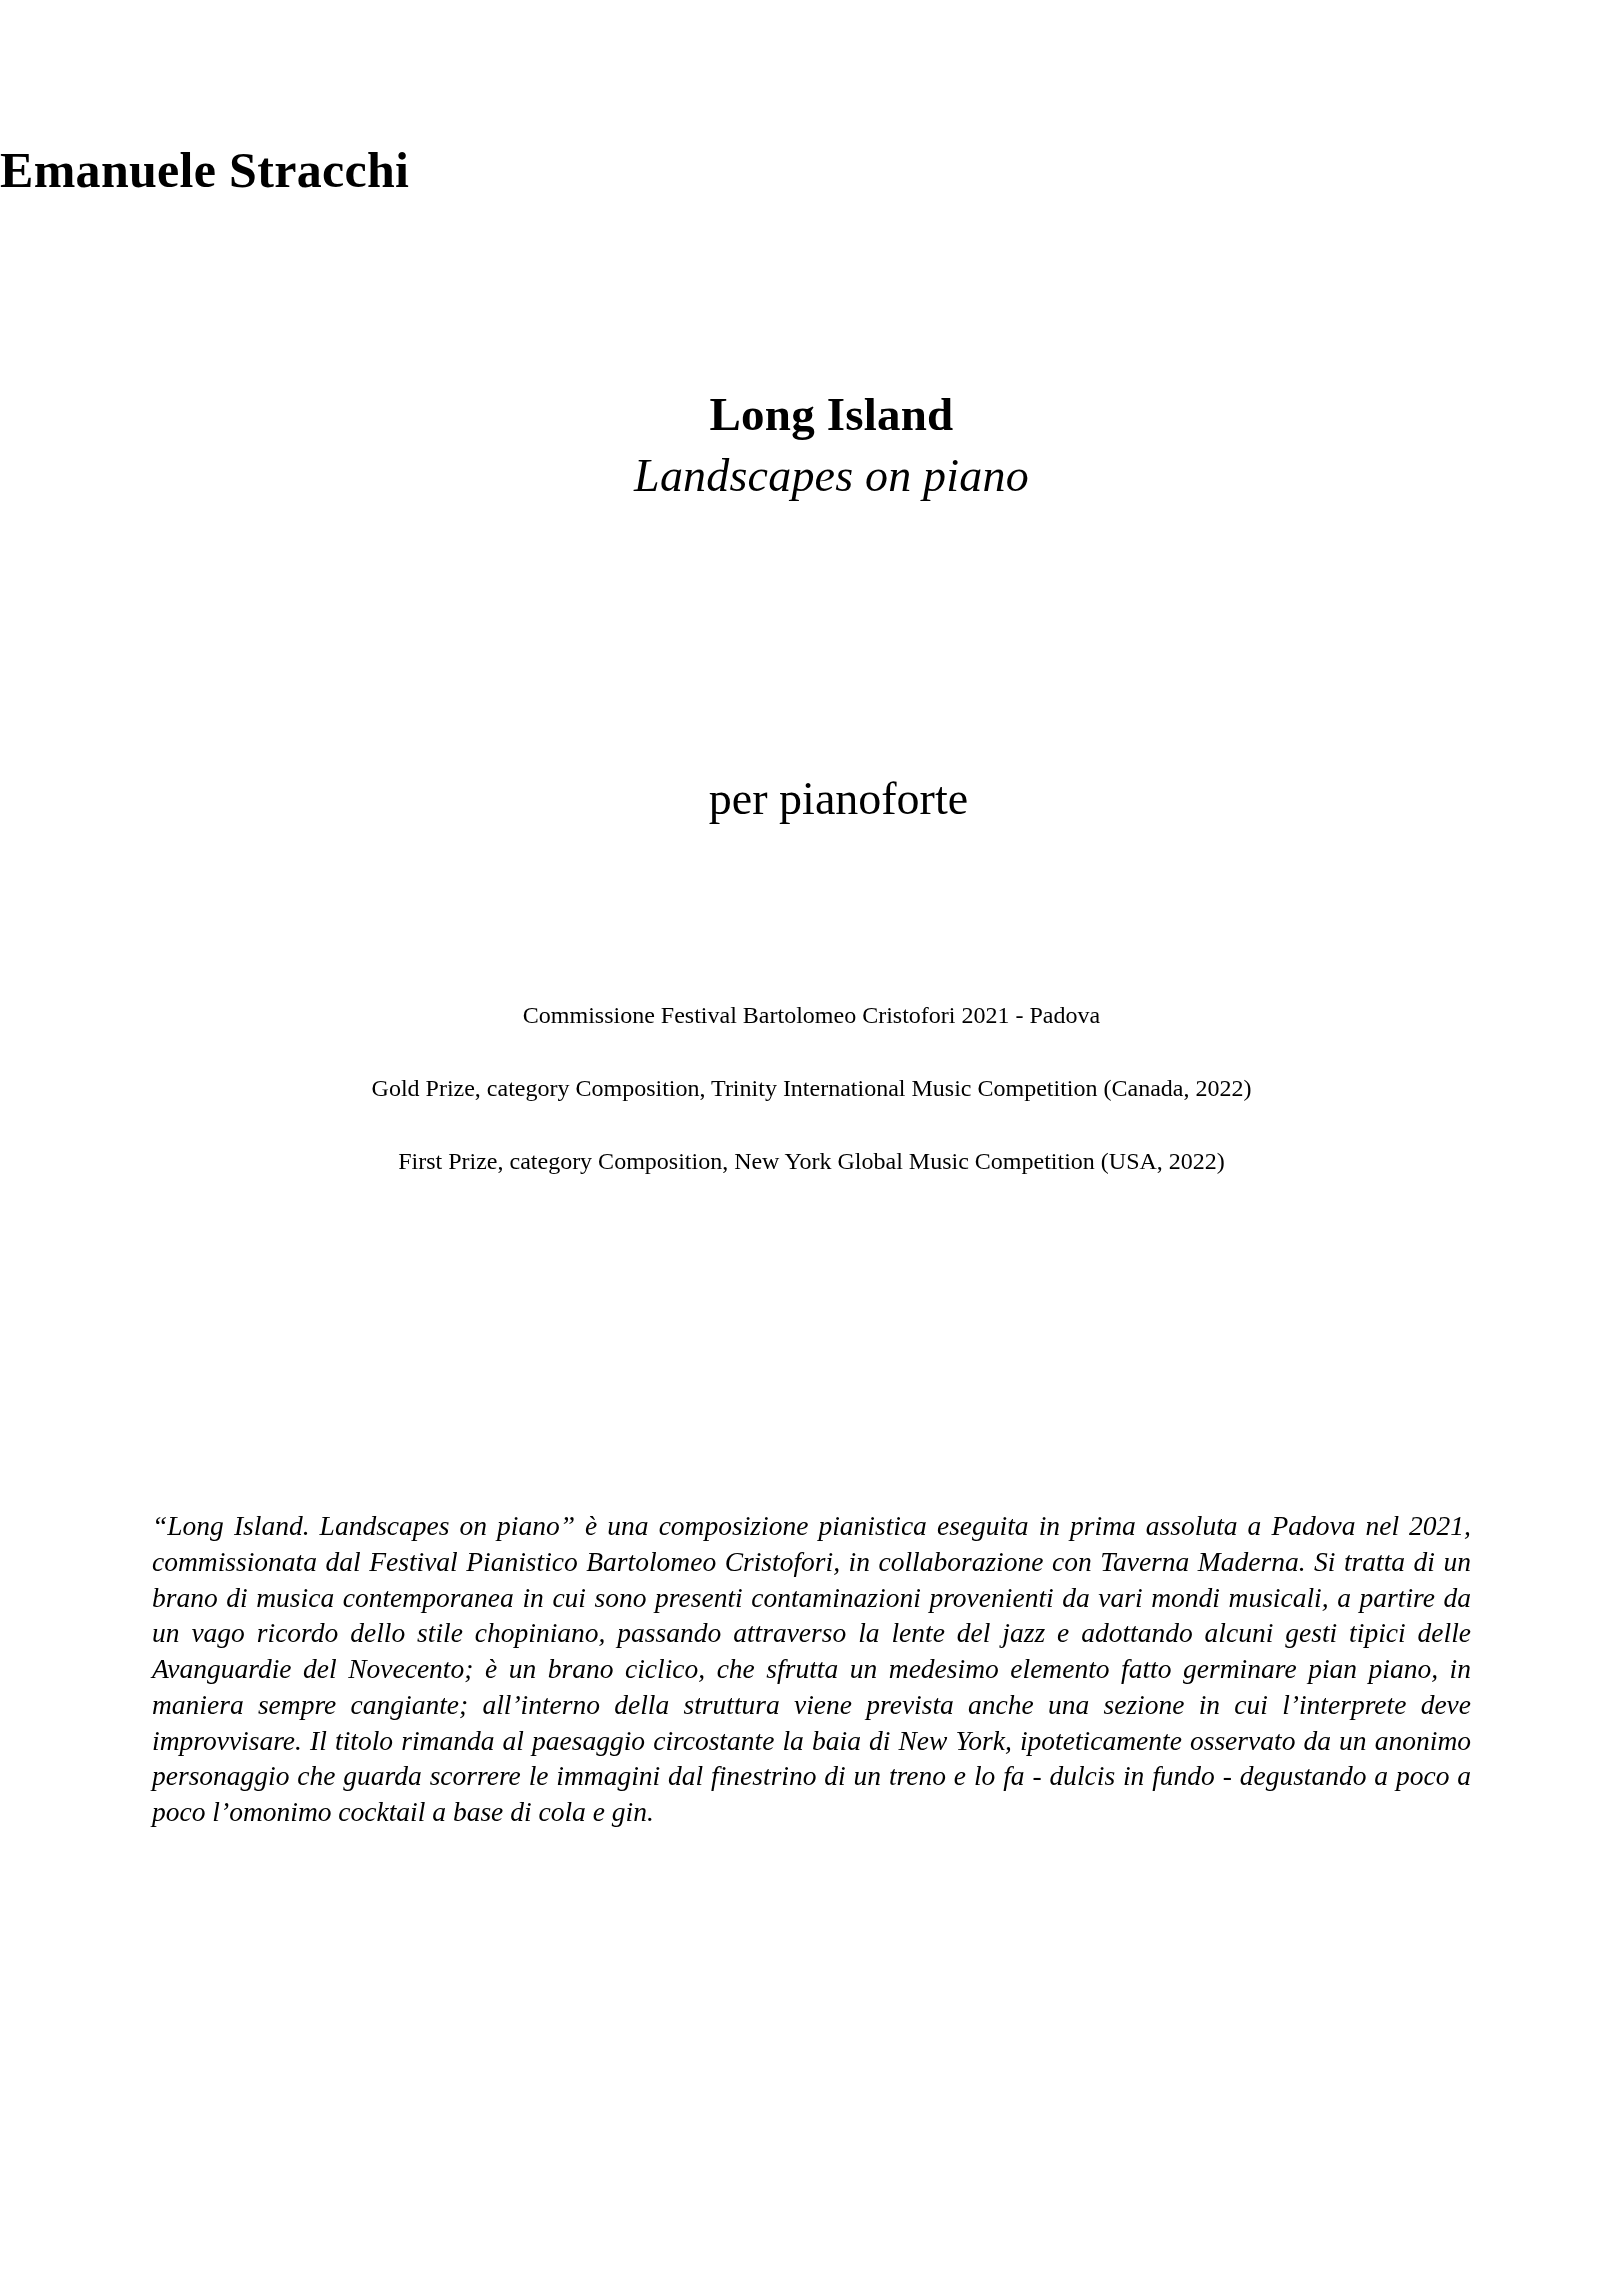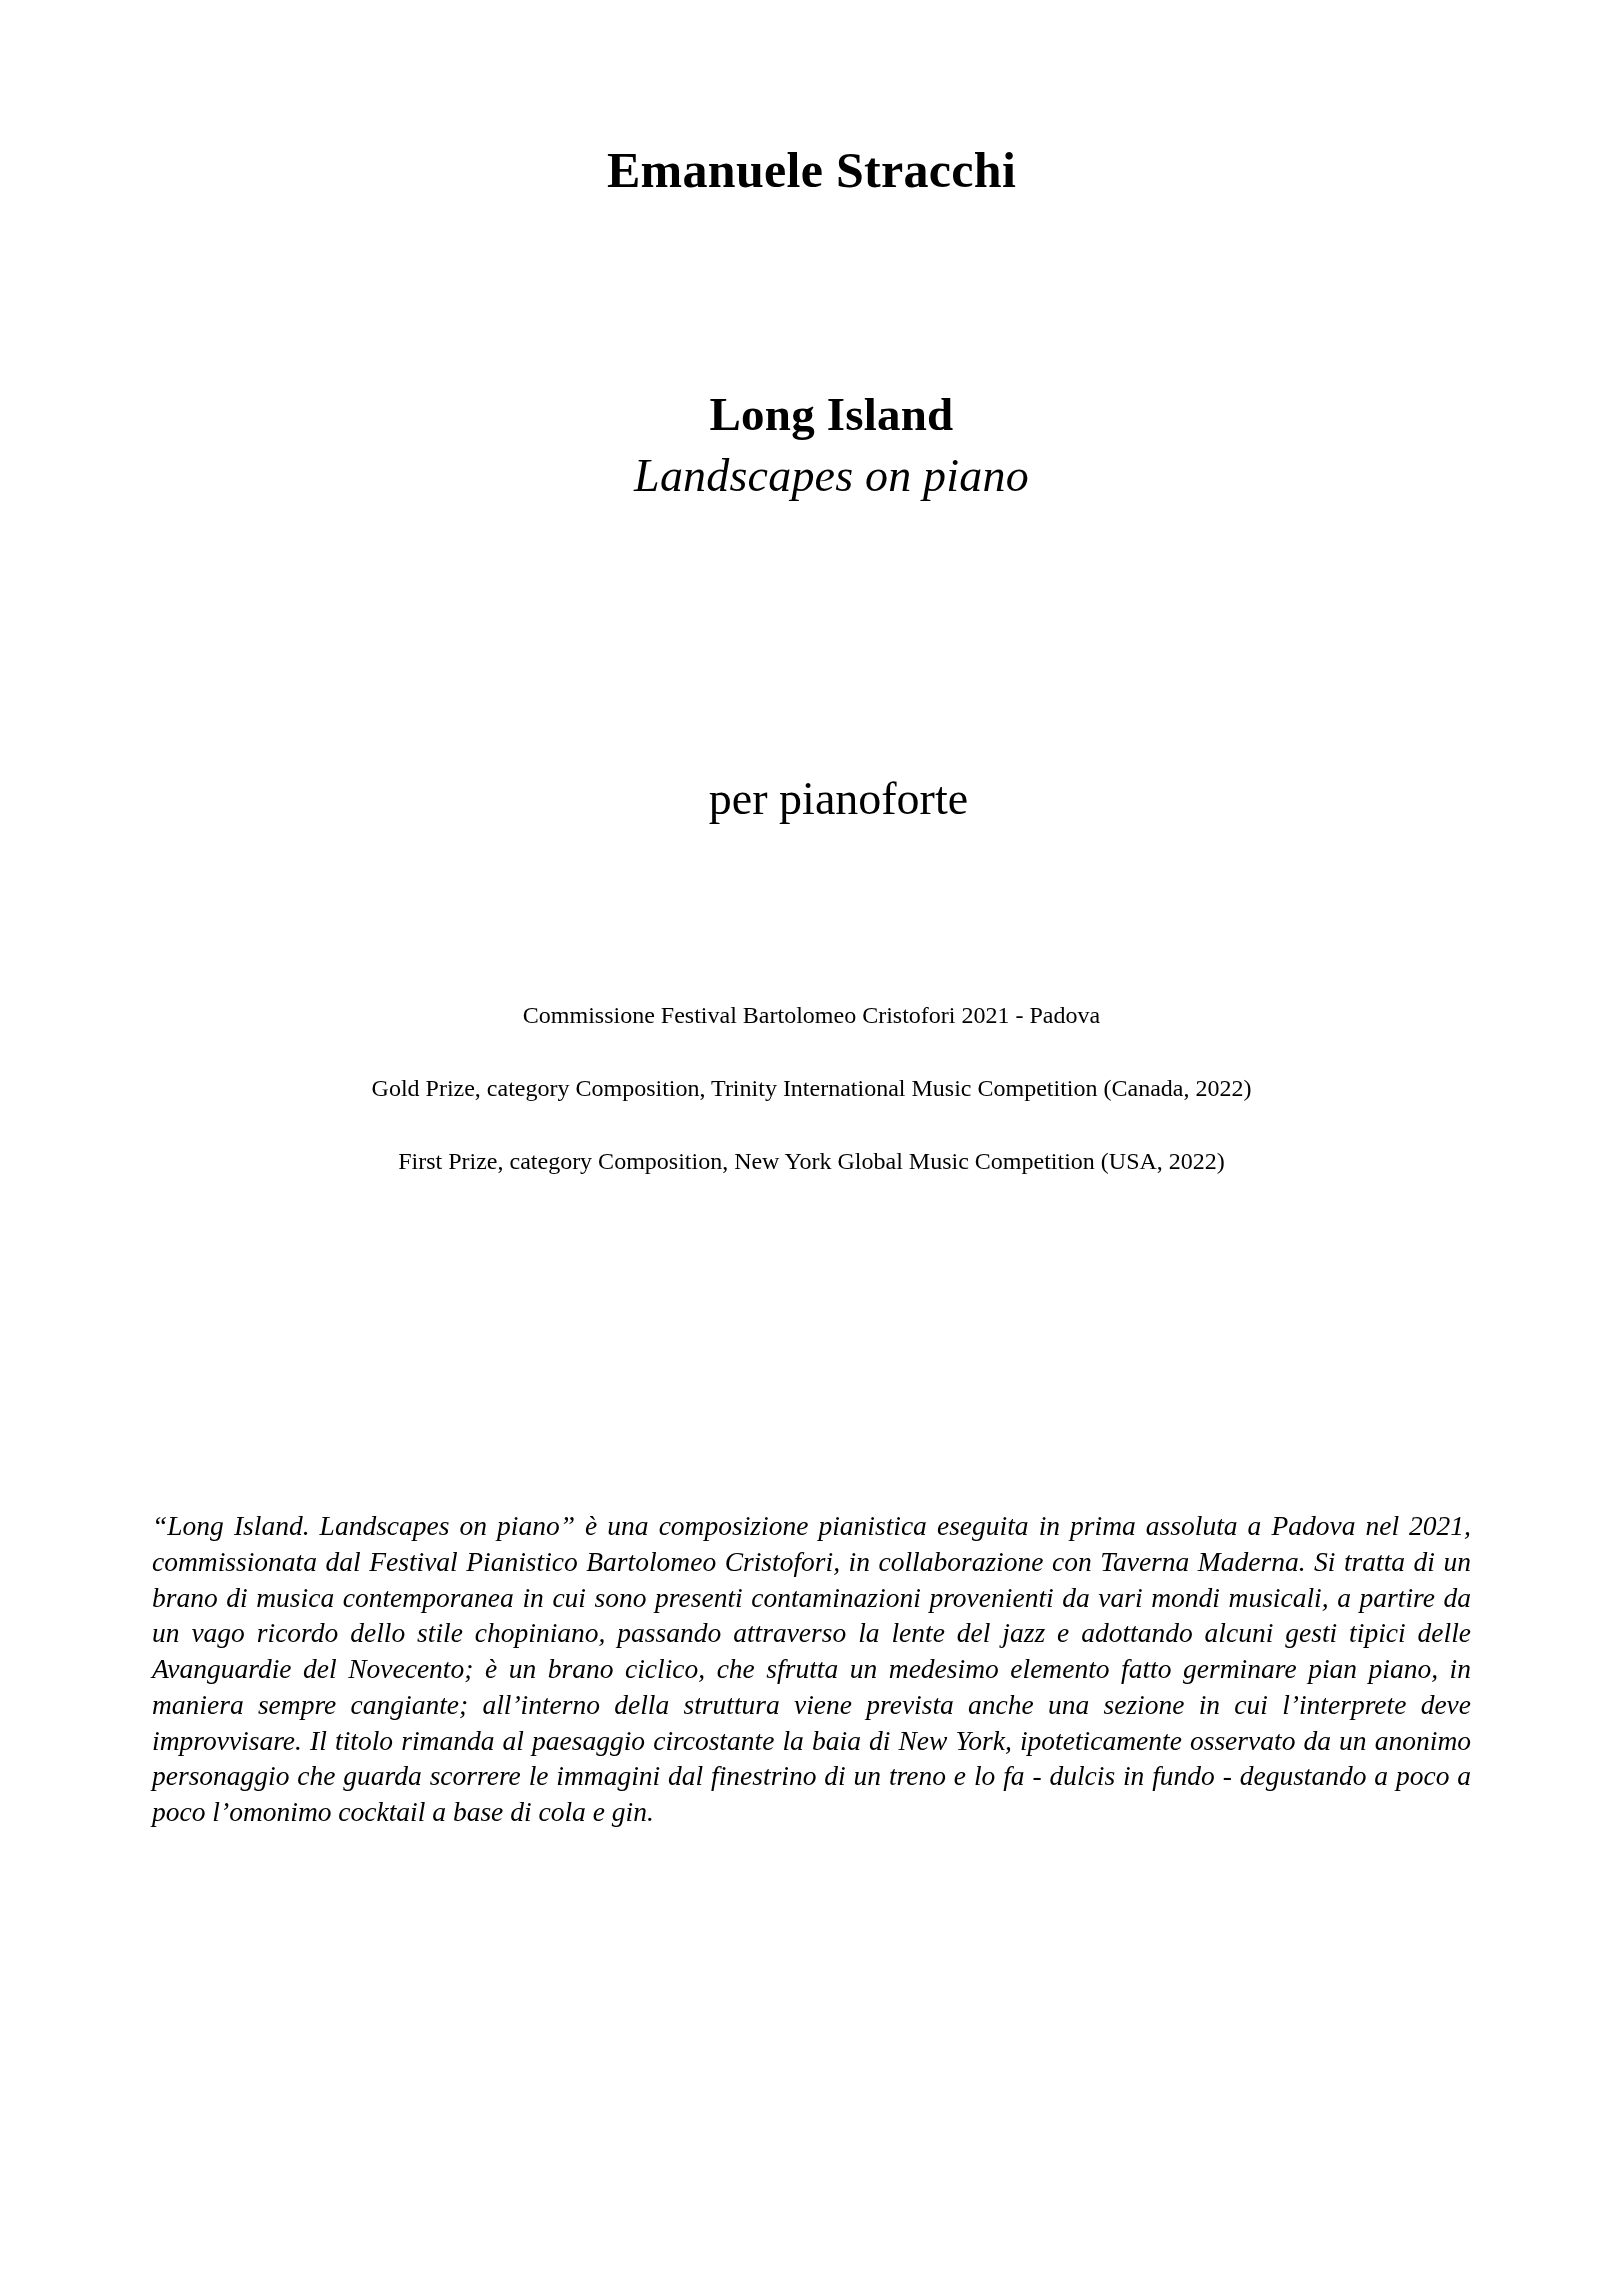--- a/index.html
+++ b/index.html
@@ -19,21 +19,20 @@
     color: #000000;
     -webkit-font-smoothing: antialiased;
   }
 
   
   .composer {
     position: absolute;
     top: 143px;
     left: 0;
     width: 100%;
-    text-align: center;
     font-size: 50px;
     font-weight: bold;
     letter-spacing: 0.3px;
     line-height: 1.1;
   }
 
   
   .title-block {
     position: absolute;
     top: 387px;

